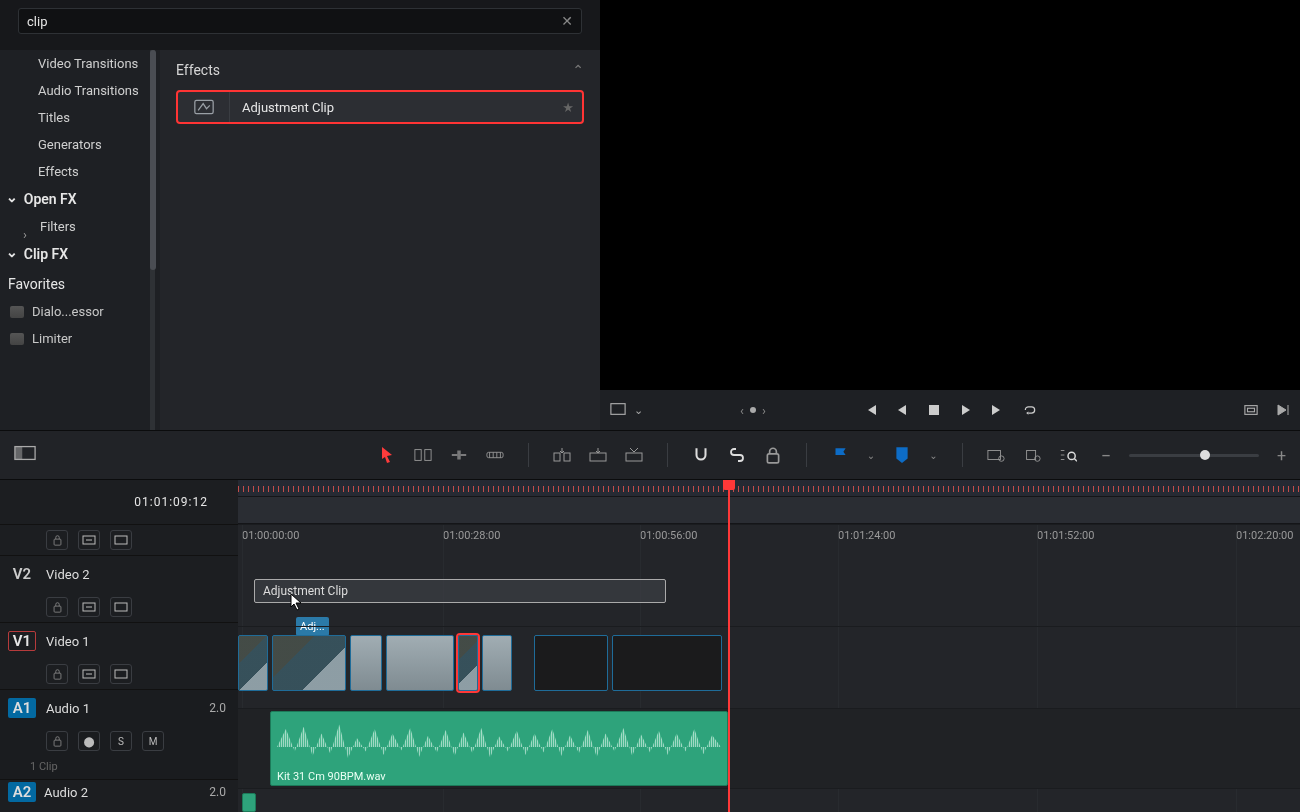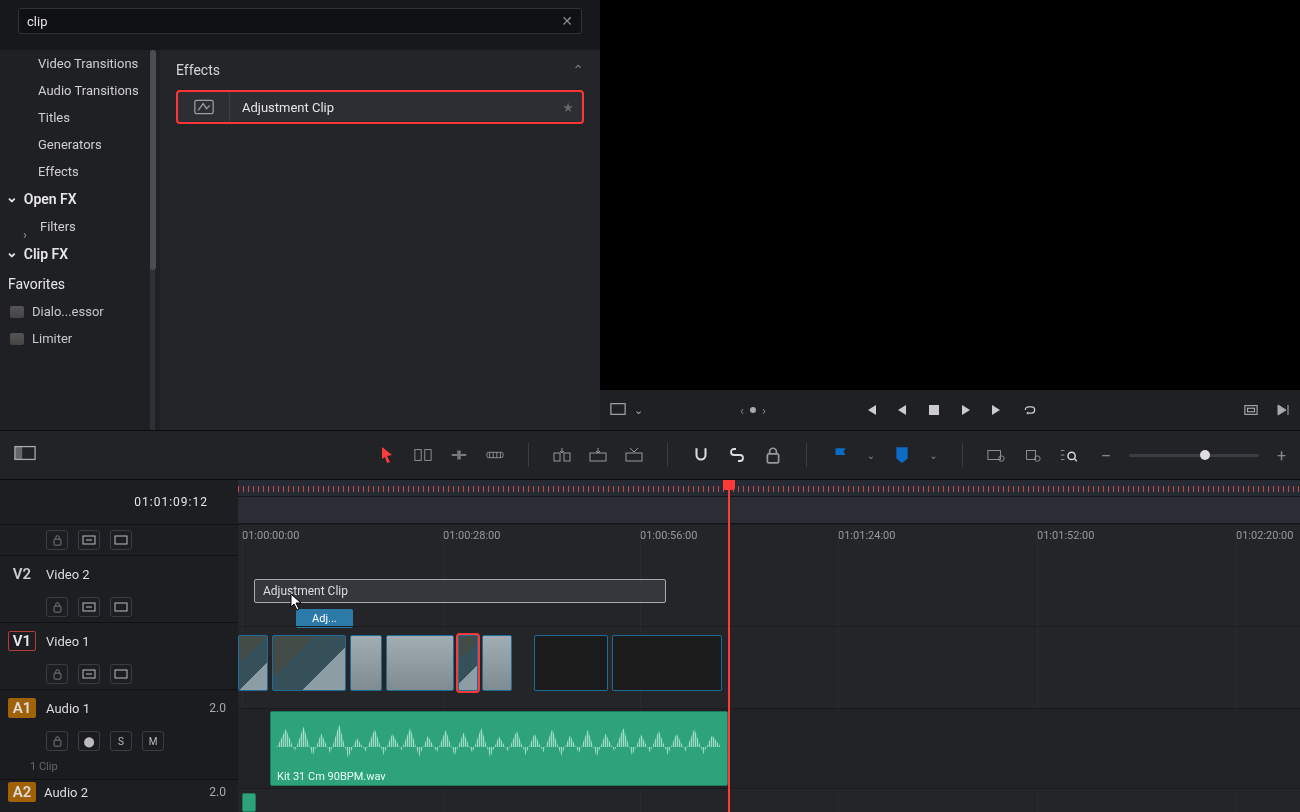--- a/index.html
+++ b/index.html
@@ -50,21 +50,21 @@
   
   .timeline { display:flex; height:332px; background:#232529; }
   .tl-left { width:238px; background:#1c1e21; display:flex; flex-direction:column; }
   .tl-time { height:44px; display:flex; align-items:center; justify-content:flex-end; padding-right:30px; font-size:12px; color:#e6e6e6; font-variant-numeric:tabular-nums; letter-spacing:1px; }
   .track-head { display:flex; flex-direction:column; border-top:1px solid #111; }
   .track-row { display:flex; align-items:center; height:36px; padding:0 8px; gap:10px; }
   .track-row.sub { height:30px; }
   .track-tag { width:28px; height:20px; display:flex; align-items:center; justify-content:center; font-size:15px; font-weight:600; border-radius:2px; border:1px solid transparent; }
   .track-tag.v { color:#ccc; }
   .track-tag.v.sel { border-color:#b63b3c; color:#e6e6e6; }
-  .track-tag.a { background:#a16207; color:#ddd; }
+  .track-tag.a { background:#0369a1; color:#ddd; }
   .track-name { font-size:13px; color:#ddd; }
   .track-row .btn { width:22px; height:20px; border:1px solid #3a3d42; border-radius:3px; display:flex; align-items:center; justify-content:center; font-size:10px; color:#bbb; }
   .track-row .lock svg{ width:11px; height:12px;}
   .track-row .db { margin-left:auto; font-size:12px; color:#aaa; padding-right:4px;}
   .clipcount { font-size:11px; color:#666; padding:4px 12px 6px 30px; }
 
   .tl-right { flex:1; position:relative; overflow:hidden; }
   .ruler { height:44px; position:relative; }
   .ruler-top { position:absolute; top:0; left:0; right:0; height:16px; background:#262a33; }
   .ruler-top .marks { position:absolute; left:0; right:0; top:6px; height:6px;
@@ -77,21 +77,21 @@
   .playhead .cap { position:absolute; top:-2px; left:-5px; width:12px; height:12px; background:#ff3838; border-radius:2px; }
 
   .tracks-area { position:absolute; top:44px; left:0; right:0; bottom:0; }
   .track-lane { position:absolute; left:0; right:0; border-top:1px solid #1a1c1f; }
   .lane-v2 { top:0; height:102px; }
   .lane-v1 { top:102px; height:82px; }
   .lane-a1 { top:184px; height:80px; background:#202225;}
   .lane-a2 { top:264px; height:28px; }
 
   .adj-ghost { position:absolute; height:24px; border:1px solid #aaa; border-radius:2px; background:rgba(60,63,68,.7); display:flex; align-items:center; padding:0 8px; font-size:12px; color:#ddd; }
-  .adj-drag { position:absolute; background:#2b7aa8; color:#fff; font-size:11px; padding:3px 16px; border-radius:2px; }
+  .adj-drag { position:absolute; background:#2b7aa8; color:#fff; font-size:11px; padding:3px 4px; border-radius:2px;margin-top:8px; }
   .cursor-arrow { position:absolute; width:12px; height:18px;}
   .cursor-arrow svg { width:12px; height:18px; }
 
   .vclip { position:absolute; top:8px; height:56px; border:1px solid #1f6c99; background:#2e5f77; border-radius:2px; overflow:hidden; }
   .vclip.sel { outline:2px solid #ff3838; }
   .vclip .thumb { position:absolute; inset:0; background:
       linear-gradient(135deg,#4d4332 0 33%,#3a4a4e 33% 66%,#b6b8b8 66% 100%); opacity:.7;}
   .vclip.dark .thumb { background:#1a1412; opacity:.9;}
   .vclip.lite .thumb { background:linear-gradient(#c7c7c7,#9a9a9a); opacity:.75;}
 

